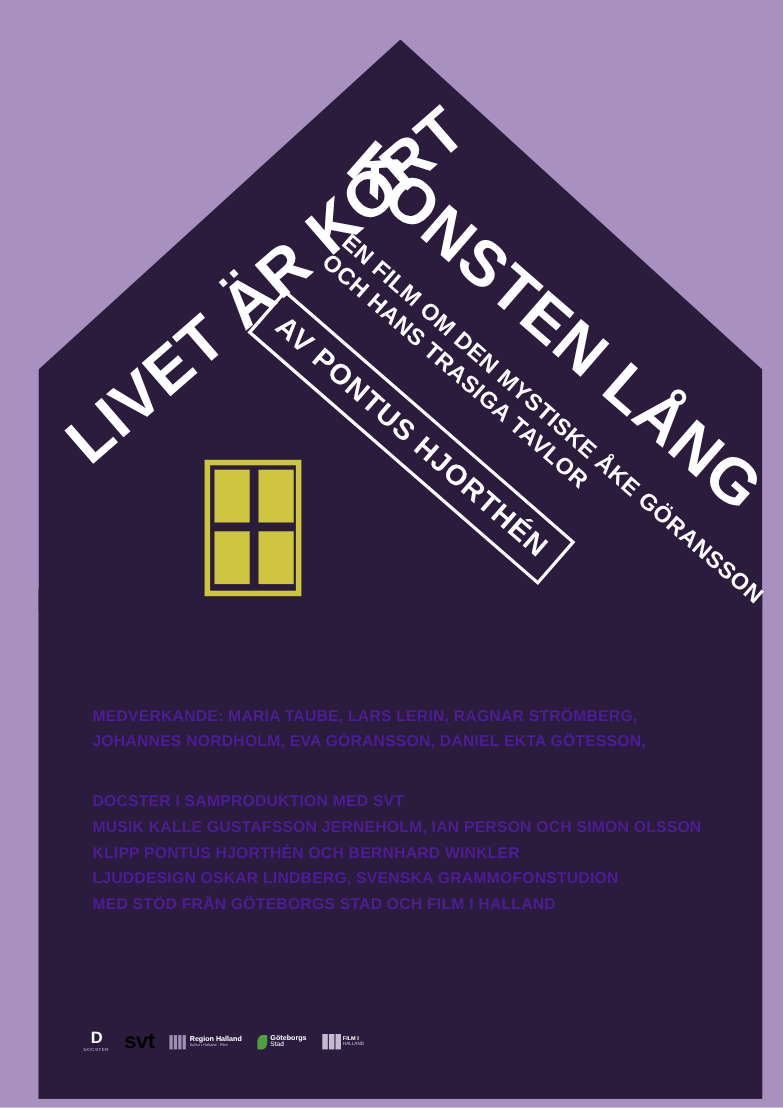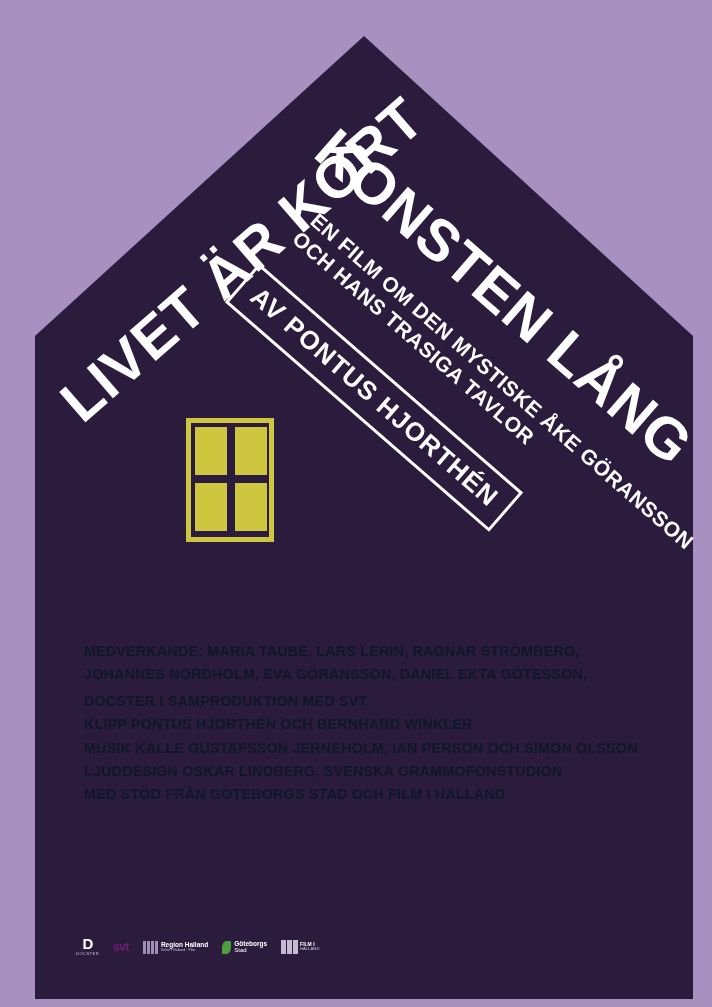--- a/index.html
+++ b/index.html
@@ -106,28 +106,28 @@
     text-transform: uppercase;
     padding: 7px 13px 8px 13px;
   }
 
   
   .credits {
     position: absolute;
     left: 84px;
     top: 640px;
     width: 560px;
-    color: #0f172a;
+    color: #4c1d95;
     font-weight: bold;
     font-size: 14.3px;
     letter-spacing: 0.2px;
     text-transform: uppercase;
     line-height: 1.62;
   }
-  .credits .block2 { margin-top: 4px; }
+  .credits .block2 { margin-top: 32px; }
   .credits div { white-space: nowrap; }
 
   
   .logos {
     position: absolute;
     left: 76px;
     top: 936px;
     display: flex;
     align-items: center;
     gap: 14px;
@@ -150,23 +150,23 @@
     color: #ffffff;
     letter-spacing: -1px;
   }
   .logo-docster .txt {
     font-size: 4px;
     color: #cfc8d8;
     letter-spacing: 0.5px;
     margin-top: 1px;
   }
   .logo-svt {
-    font-size: 12px;
-    font-weight: bold;
-    color: #701a75;
+    font-size: 20px;
+    font-weight: bold;
+    color: #000000;
     letter-spacing: -0.5px;
   }
   .logo-region {
     display: flex;
     align-items: center;
     gap: 3px;
   }
   .logo-region .bars {
     display: flex;
     gap: 1px;
@@ -264,22 +264,22 @@
     <div class="title-credit-box">AV PONTUS HJORTHÉN</div>
   </div>
 
   <div class="credits">
     <div class="block1">
       <div>MEDVERKANDE: MARIA TAUBE, LARS LERIN, RAGNAR STRÖMBERG,</div>
       <div>JOHANNES NORDHOLM, EVA GÖRANSSON, DANIEL EKTA GÖTESSON,</div>
     </div>
     <div class="block2">
       <div>DOCSTER I SAMPRODUKTION MED SVT</div>
+      <div>MUSIK KALLE GUSTAFSSON JERNEHOLM, IAN PERSON OCH SIMON OLSSON</div>
       <div>KLIPP PONTUS HJORTHÉN OCH BERNHARD WINKLER</div>
-      <div>MUSIK KALLE GUSTAFSSON JERNEHOLM, IAN PERSON OCH SIMON OLSSON</div>
       <div>LJUDDESIGN OSKAR LINDBERG, SVENSKA GRAMMOFONSTUDION</div>
       <div>MED STÖD FRÅN GÖTEBORGS STAD OCH FILM I HALLAND</div>
     </div>
   </div>
 
   <div class="logos">
 
     <div class="logo logo-docster">
       <span class="mark">D</span>
       <span class="txt">DOCSTER</span>

